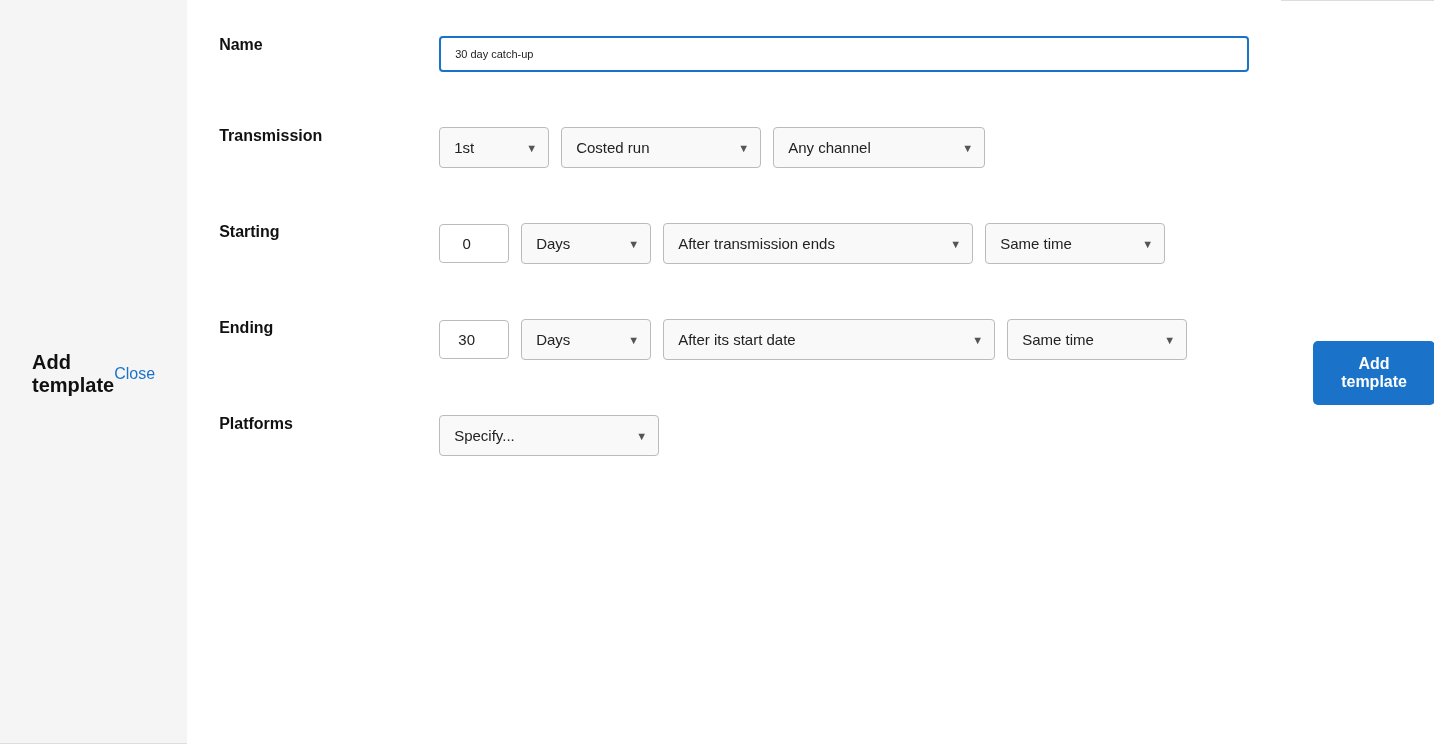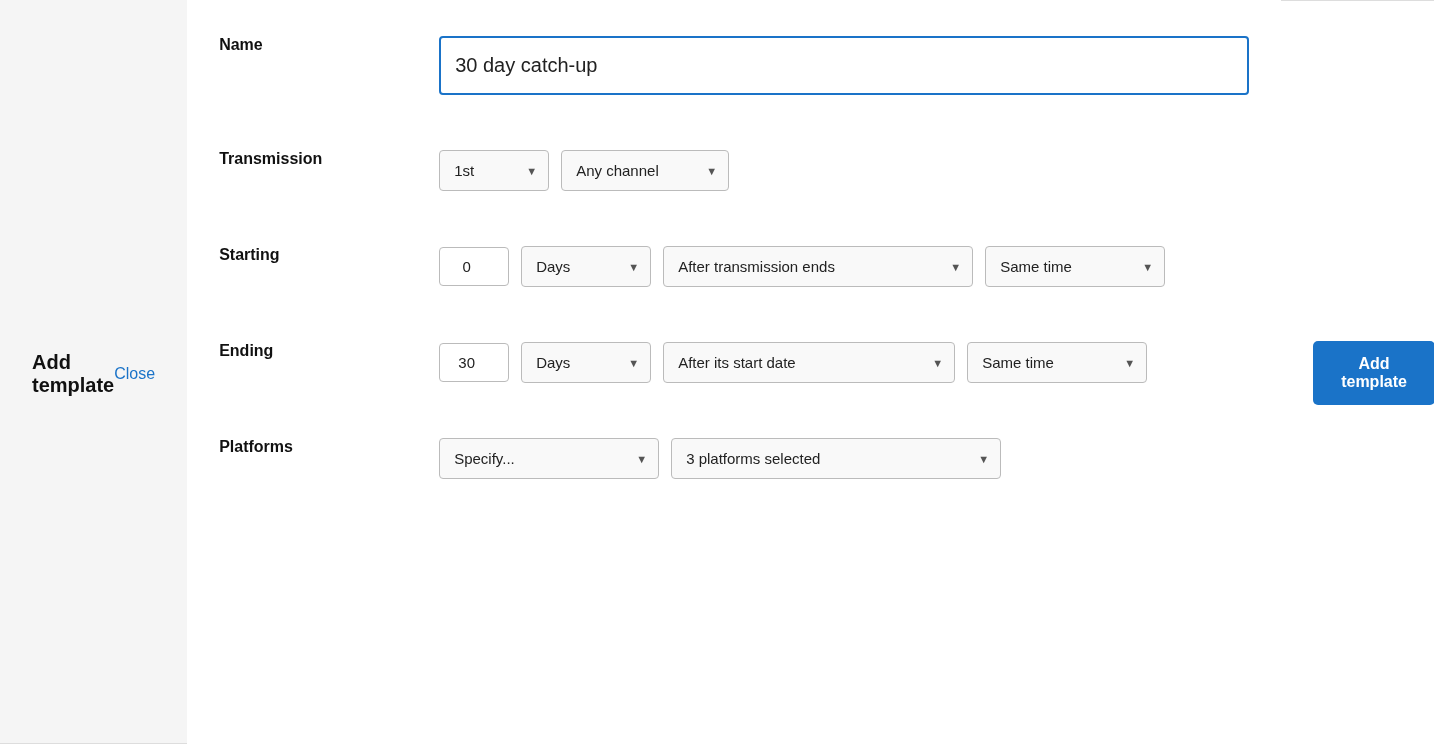--- a/index.html
+++ b/index.html
@@ -69,22 +69,22 @@
     .form-controls {
       display: flex;
       align-items: center;
       gap: 12px;
       flex: 1;
     }
 
     .text-input {
       border: 2px solid #1a73c8;
       border-radius: 4px;
-      padding: 16px 14px;
-      font-size: 20px;
+      padding: 10px 14px;
+      font-size: 11px;
       color: #222;
       width: 810px;
       outline: none;
       background: #fff;
     }
 
     .number-input {
       border: 1px solid #bbb;
       border-radius: 4px;
       padding: 10px 14px;
@@ -153,28 +153,28 @@
       right: 12px;
       top: 50%;
       transform: translateY(-50%);
       pointer-events: none;
       font-size: 11px;
       color: #555;
     }
 
     .select-transmission-1 select { width: 110px; }
     .select-transmission-2 select { width: 200px; }
-    .select-transmission-3 select { width: 168px; }
+    .select-transmission-3 select { width: 212px; }
 
     .select-starting-days select { width: 130px; }
     .select-starting-after select { width: 310px; }
     .select-starting-time select { width: 180px; }
 
     .select-ending-days select { width: 130px; }
-    .select-ending-after select { width: 292px; }
+    .select-ending-after select { width: 332px; }
     .select-ending-time select { width: 180px; }
 
     .select-platforms-1 select { width: 220px; }
     .select-platforms-2 select { width: 330px; }
   </style>
 </head>
 <body>
 
 <div class="dialog">
 
@@ -196,20 +196,27 @@
       <div class="form-label">Transmission</div>
       <div class="form-controls">
         <div class="styled-select select-transmission-1">
           <select>
             <option>1st</option>
             <option>2nd</option>
             <option>3rd</option>
             <option>4th</option>
           </select>
         </div>
+        <div class="styled-select select-transmission-2">
+          <select>
+            <option selected="">Costed run</option>
+            <option>Free run</option>
+            <option>Repeat</option>
+          </select>
+        </div>
         <div class="styled-select select-transmission-3">
           <select>
             <option selected="">Any channel</option>
             <option>BBC One</option>
             <option>BBC Two</option>
             <option>ITV</option>
             <option>Channel 4</option>
           </select>
         </div>
       </div>
@@ -272,28 +279,20 @@
     </div>
 
     <div class="form-row">
       <div class="form-label">Platforms</div>
       <div class="form-controls">
         <div class="styled-select select-platforms-1">
           <select>
             <option selected="">Specify...</option>
             <option>All</option>
             <option>None</option>
-          </select>
-        </div>
-        <div class="styled-select select-platforms-2">
-          <select>
-            <option selected="">3 platforms selected</option>
-            <option>Platform A</option>
-            <option>Platform B</option>
-            <option>Platform C</option>
           </select>
         </div>
       </div>
     </div>
 
   </div>
 
   <div class="dialog-footer">
     <button class="btn-primary">Add template</button>
     <span class="footer-text">or</span>

